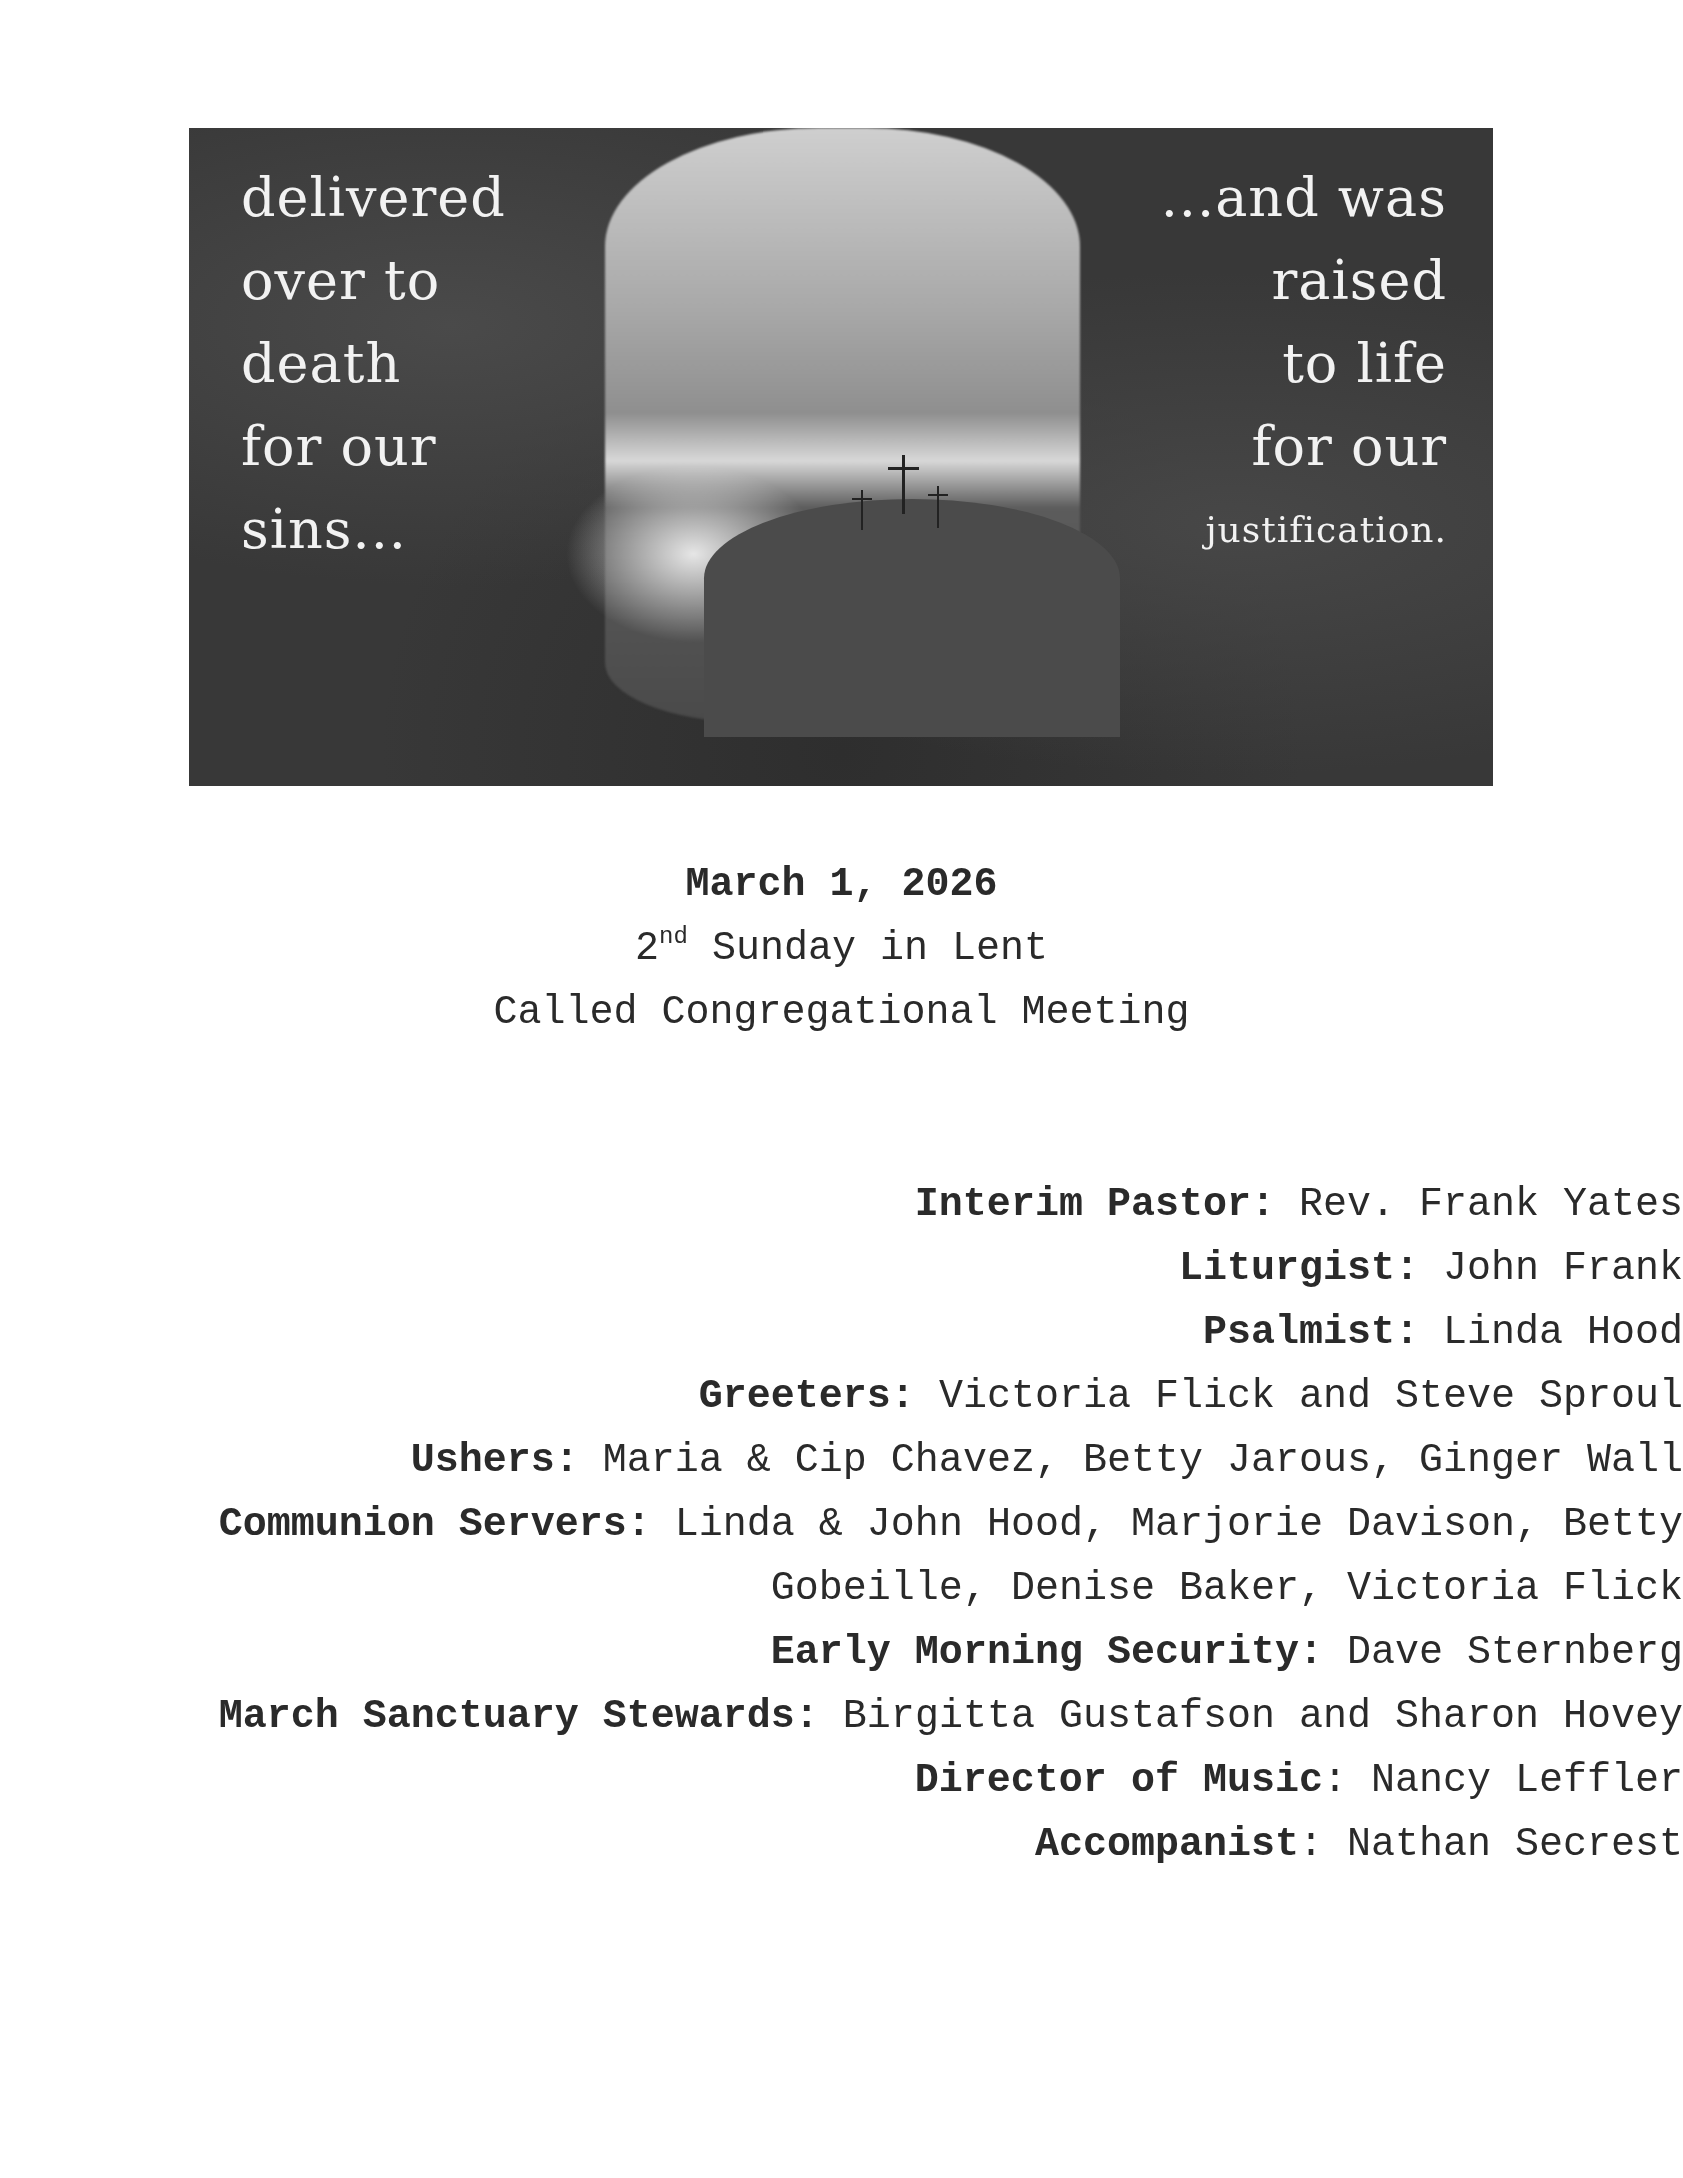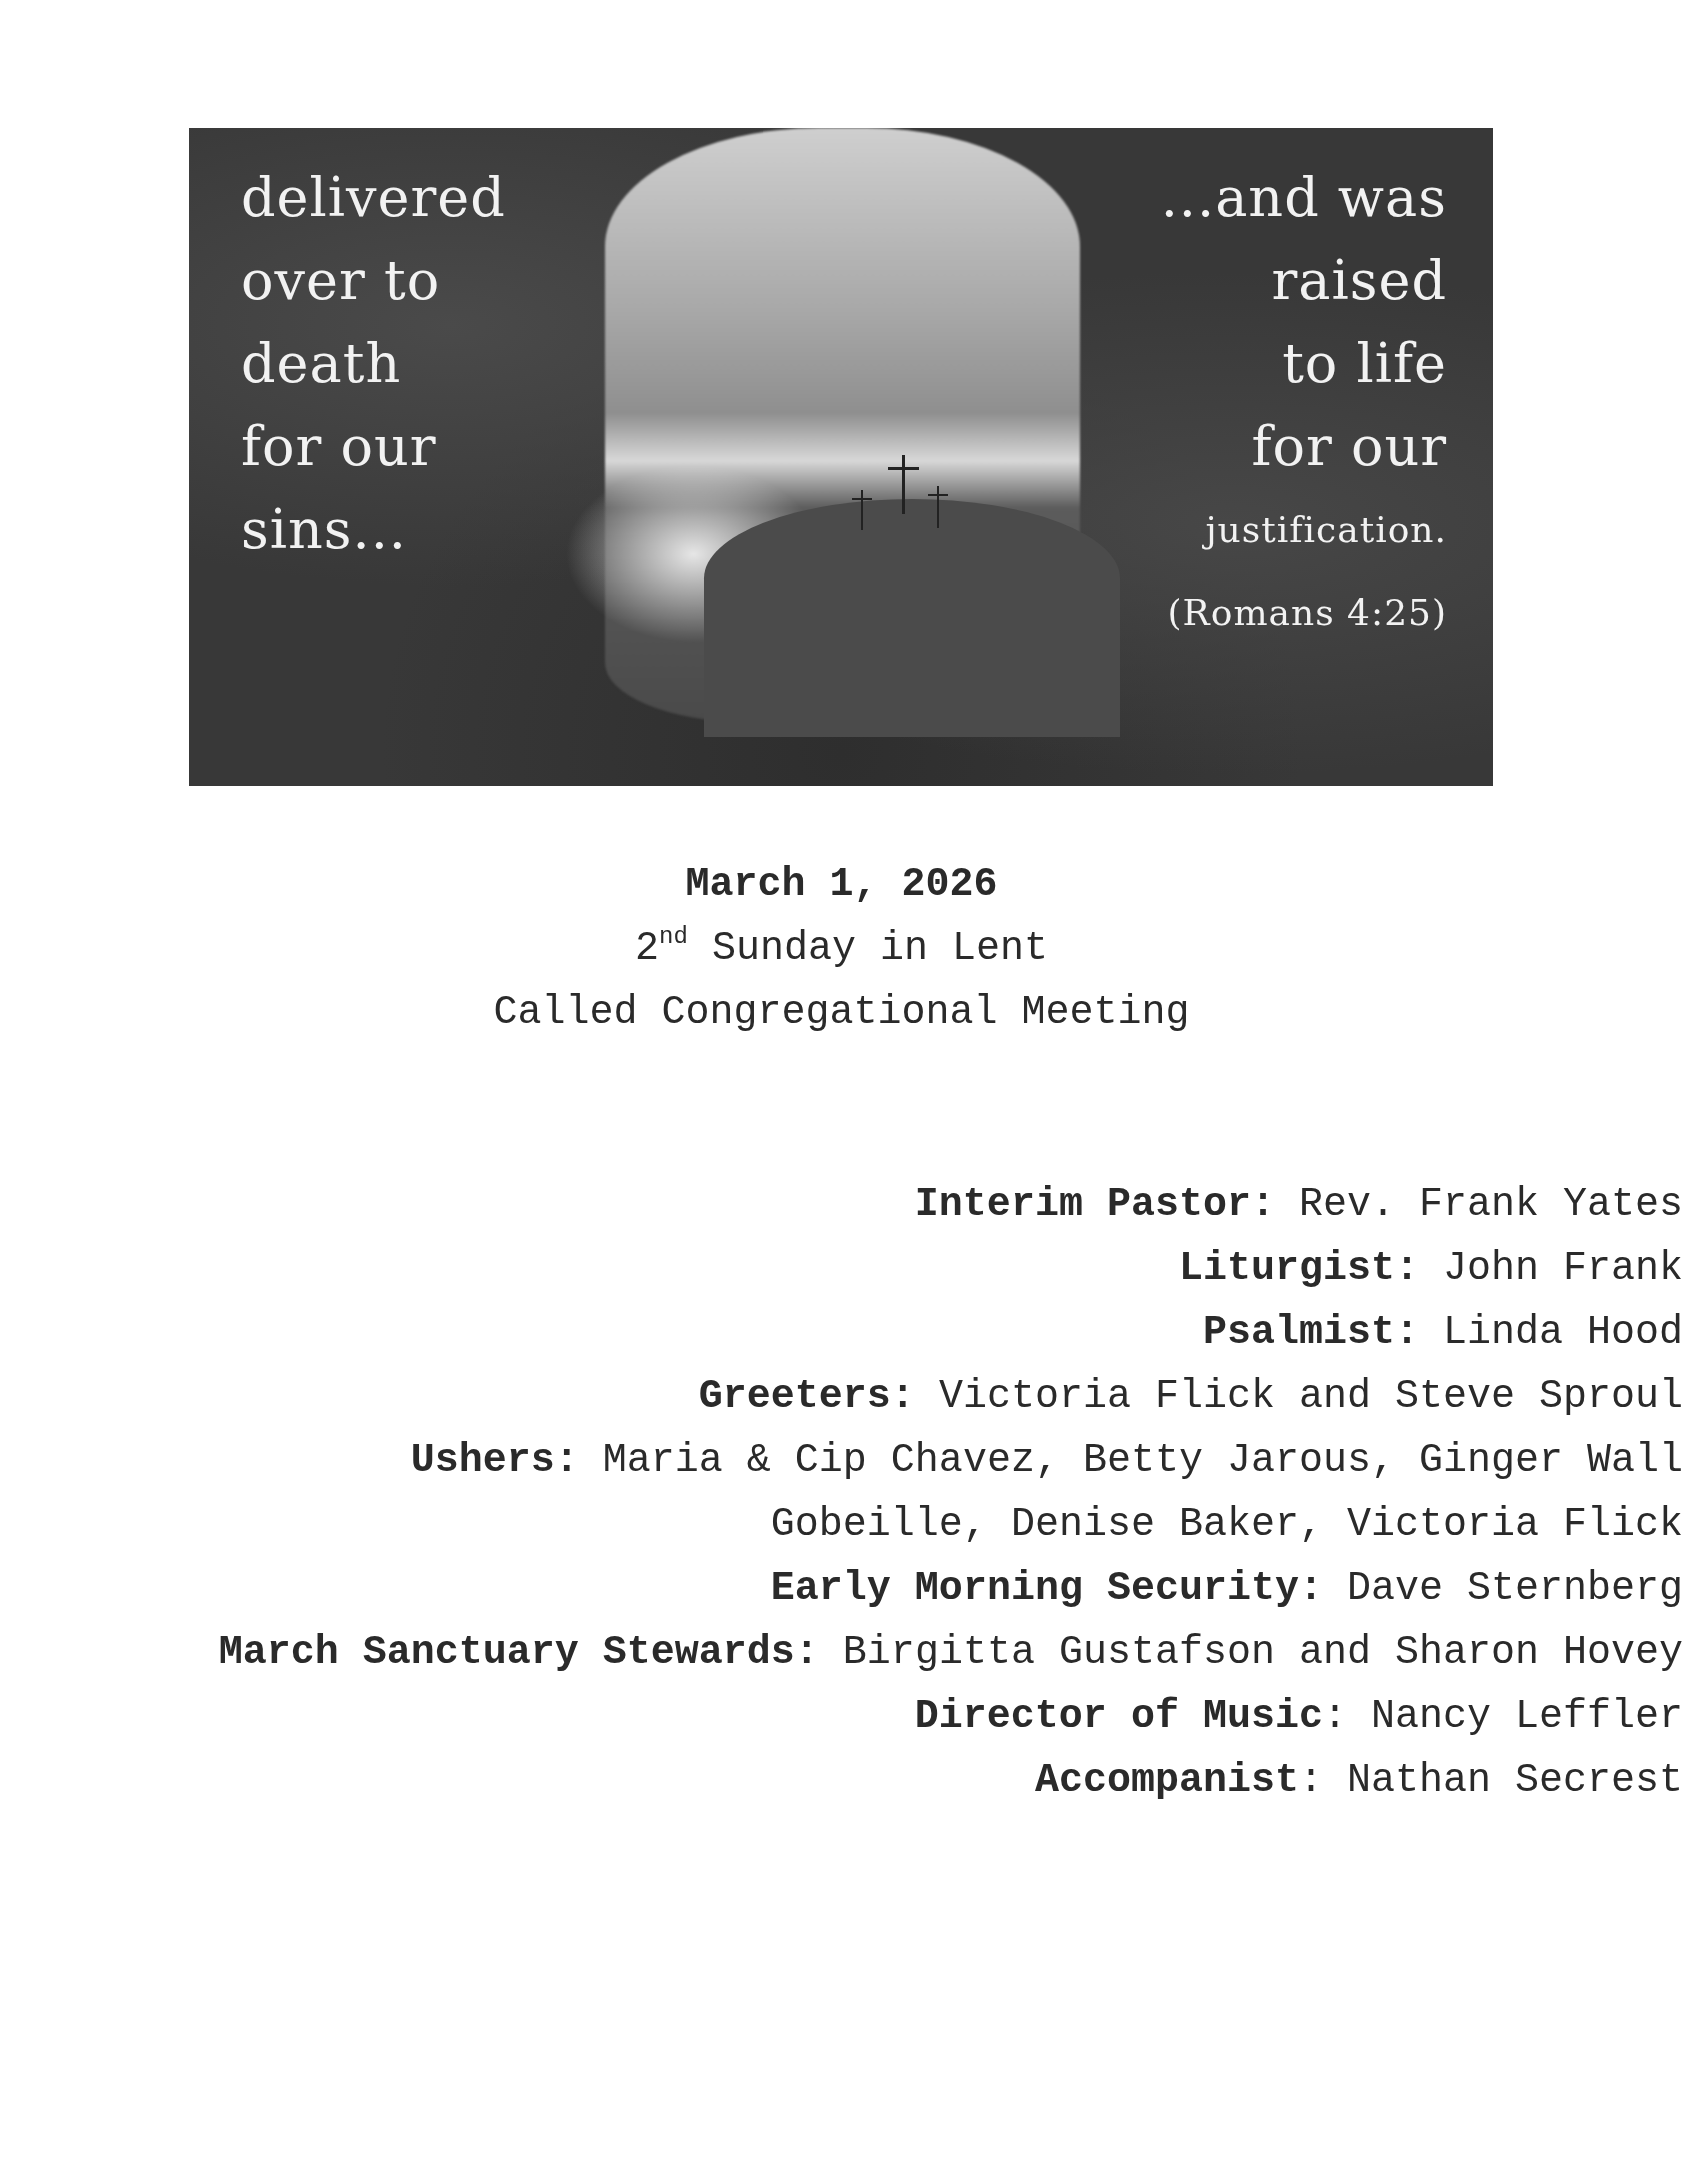--- a/index.html
+++ b/index.html
@@ -79,35 +79,35 @@
     <span class="line">death</span>
     <span class="line">for our</span>
     <span class="line">sins...</span>
   </div>
   <div class="verse right">
     <span class="line">...and was</span>
     <span class="line">raised</span>
     <span class="line">to life</span>
     <span class="line">for our</span>
     <span class="line small">justification.</span>
-    <span class="line small">(Romans 4:25)</span>
   </div>
 </div>
 
 <div class="header-block">
   <span class="hl date">March 1, 2026</span>
   <span class="hl"><span>2</span><sup>nd</sup><span> Sunday in Lent</span></span>
   <span class="hl">Called Congregational Meeting</span>
 </div>
 
 <div class="staff-block">
   <span class="row"><span class="role">Interim Pastor:</span><span> Rev. Frank Yates</span></span>
   <span class="row"><span class="role">Liturgist:</span><span> John Frank</span></span>
   <span class="row"><span class="role">Psalmist:</span><span> Linda Hood</span></span>
   <span class="row"><span class="role">Greeters:</span><span> Victoria Flick and Steve Sproul</span></span>
   <span class="row"><span class="role">Ushers:</span><span> Maria &amp; Cip Chavez, Betty Jarous, Ginger Wall</span></span>
+  <span class="row"><span class="role">Communion Servers:</span><span> Linda &amp; John Hood, Marjorie Davison, Betty</span></span>
   <span class="row">Gobeille, Denise Baker, Victoria Flick</span>
   <span class="row"><span class="role">Early Morning Security:</span><span> Dave Sternberg</span></span>
   <span class="row"><span class="role">March Sanctuary Stewards:</span><span> Birgitta Gustafson and Sharon Hovey</span></span>
   <span class="row"><span class="role">Director of Music</span><span>:</span><span> Nancy Leffler</span></span>
   <span class="row"><span class="role">Accompanist</span><span>:</span><span> Nathan Secrest</span></span>
 </div>
 
 
 </body></html>

